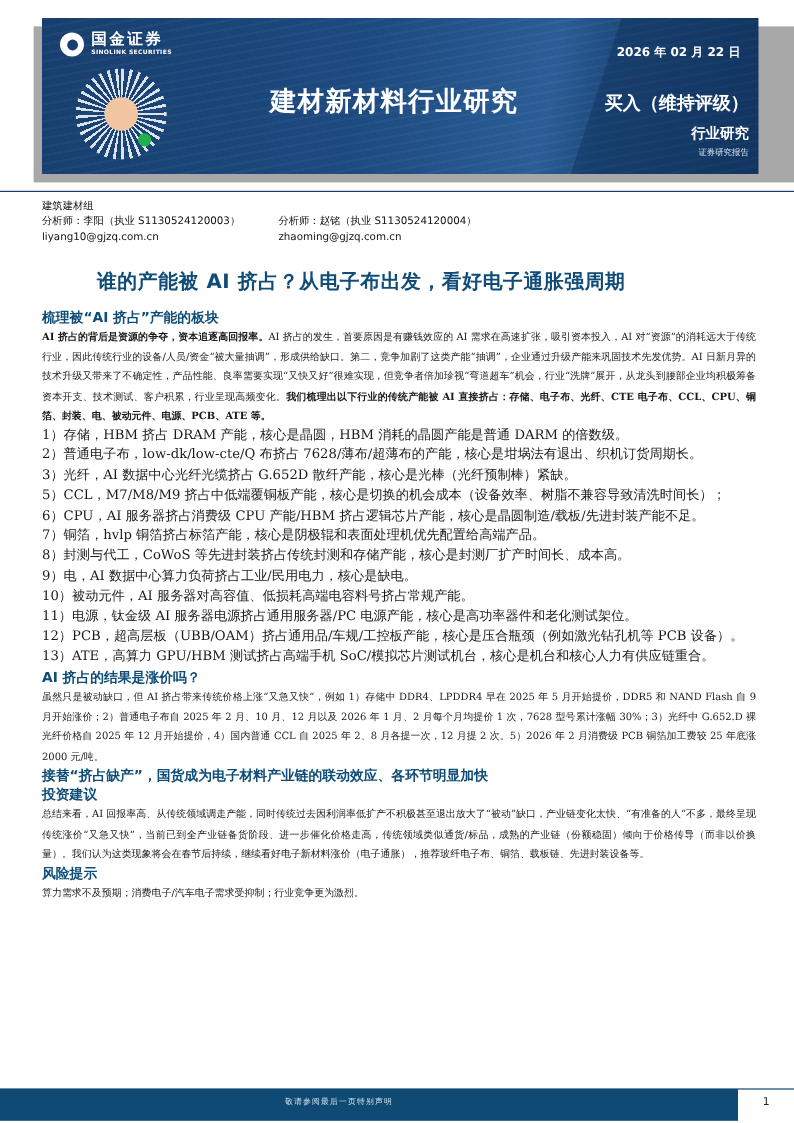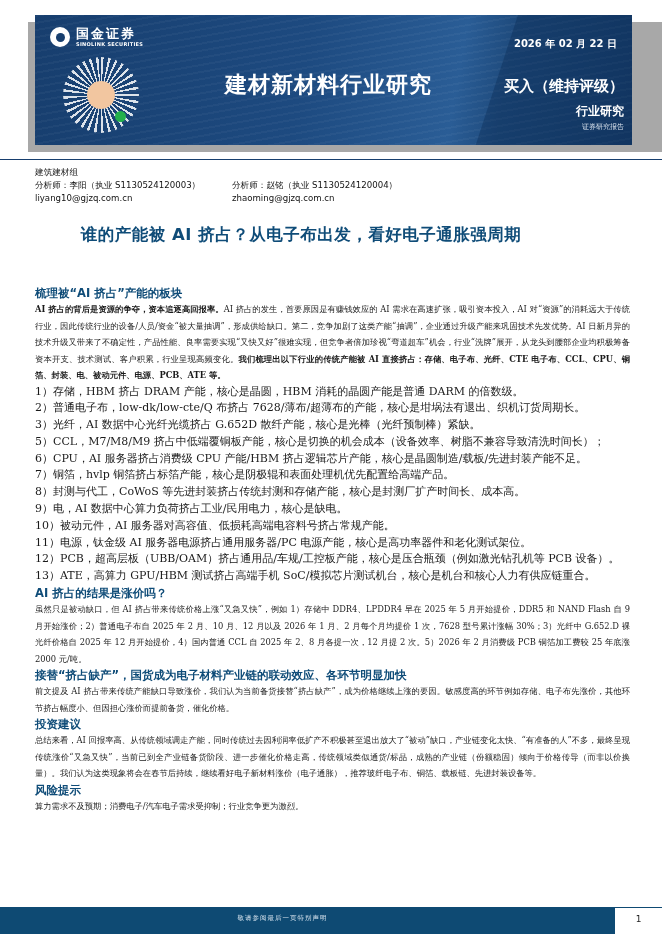--- a/index.html
+++ b/index.html
@@ -36,21 +36,21 @@
   .banner-sub { position: absolute; right: 8px; top: 107px; color: #dde6f0; font-family: "DejaVu Sans", sans-serif; font-size: 7px; z-index: 2; }
 
   .rule-top { position: absolute; left: 0; top: 159px; width: 662px; height: 1px; background: #173e6e; }
 
   .analysts { position: absolute; left: 35px; top: 166px; font-family: "DejaVu Sans", sans-serif; font-size: 8.6px; line-height: 13px; color: #111; }
   .analyst-col2 { position: absolute; left: 232px; top: 179px; font-family: "DejaVu Sans", sans-serif; font-size: 8.6px; line-height: 13px; color: #111; }
 
   .main-title { position: absolute; left: 0; width: 602px; top: 224px; text-align: center; color: #0f4c78;
     font-family: "DejaVu Sans", sans-serif; font-size: 16.5px; font-weight: bold; letter-spacing: 0.5px; }
 
-  .content { position: absolute; left: 35px; top: 256px; width: 595px; margin-top: 29px; }
+  .content { position: absolute; left: 35px; top: 256px; width: 595px; }
   .h2 { font-family: "DejaVu Sans", sans-serif; color: #0f4c78; font-weight: bold; font-size: 11.5px; line-height: 16px; }
   .p { font-size: 8.3px; line-height: 16.5px; text-align: justify; color: #1a1a1a; }
   .p b { font-weight: bold; }
   .li { font-size: 11px; line-height: 16.8px; color: #1a1a1a; white-space: nowrap; }
 
   .footer-bar { position: absolute; left: 0; top: 907px; width: 615px; height: 27px; background: #0e4a73; }
   .footer-text { position: absolute; left: 0; width: 565px; top: 914px; text-align: center; color: #d6e3ee; font-size: 6.5px; letter-spacing: 1px; }
   .footer-line { position: absolute; left: 615px; top: 907px; width: 47px; height: 1px; background: #0e4a73; }
   .page-num { position: absolute; left: 615px; width: 47px; top: 914px; text-align: center; font-family: "DejaVu Sans", sans-serif; font-size: 9px; color: #222; }
 </style>
@@ -106,21 +106,20 @@
   <div class="li">9）电，AI 数据中心算力负荷挤占工业/民用电力，核心是缺电。</div>
   <div class="li">10）被动元件，AI 服务器对高容值、低损耗高端电容料号挤占常规产能。</div>
   <div class="li">11）电源，钛金级 AI 服务器电源挤占通用服务器/PC 电源产能，核心是高功率器件和老化测试架位。</div>
   <div class="li">12）PCB，超高层板（UBB/OAM）挤占通用品/车规/工控板产能，核心是压合瓶颈（例如激光钻孔机等 PCB 设备）。</div>
   <div class="li">13）ATE，高算力 GPU/HBM 测试挤占高端手机 SoC/模拟芯片测试机台，核心是机台和核心人力有供应链重合。</div>
 
   <div class="h2">AI 挤占的结果是涨价吗？</div>
   <div class="p">虽然只是被动缺口，但 AI 挤占带来传统价格上涨“又急又快”，例如 1）存储中 DDR4、LPDDR4 早在 2025 年 5 月开始提价，DDR5 和 NAND Flash 自 9 月开始涨价；2）普通电子布自 2025 年 2 月、10 月、12 月以及 2026 年 1 月、2 月每个月均提价 1 次，7628 型号累计涨幅 30%；3）光纤中 G.652.D 裸光纤价格自 2025 年 12 月开始提价，4）国内普通 CCL 自 2025 年 2、8 月各提一次，12 月提 2 次。5）2026 年 2 月消费级 PCB 铜箔加工费较 25 年底涨 2000 元/吨。</div>
 
   <div class="h2">接替“挤占缺产”，国货成为电子材料产业链的联动效应、各环节明显加快</div>
-  <div class="p">前文提及 AI 挤占带来传统产能缺口导致涨价，我们认为当前备货接替“挤占缺产”，成为价格继续上涨的要因。敏感度高的环节例如存储、电子布先涨价，其他环节挤占幅度小、但因担心涨价而提前备货，催化价格。</div>
 
   <div class="h2">投资建议</div>
   <div class="p">总结来看，AI 回报率高、从传统领域调走产能，同时传统过去因利润率低扩产不积极甚至退出放大了“被动”缺口，产业链变化太快、“有准备的人”不多，最终呈现传统涨价“又急又快”，当前已到全产业链备货阶段、进一步催化价格走高，传统领域类似通货/标品，成熟的产业链（份额稳固）倾向于价格传导（而非以价换量）。我们认为这类现象将会在春节后持续，继续看好电子新材料涨价（电子通胀），推荐玻纤电子布、铜箔、载板链、先进封装设备等。</div>
 
   <div class="h2">风险提示</div>
   <div class="p">算力需求不及预期；消费电子/汽车电子需求受抑制；行业竞争更为激烈。</div>
 </div>
 
 <div class="footer-bar"></div>
 <div class="footer-text">敬请参阅最后一页特别声明</div>

